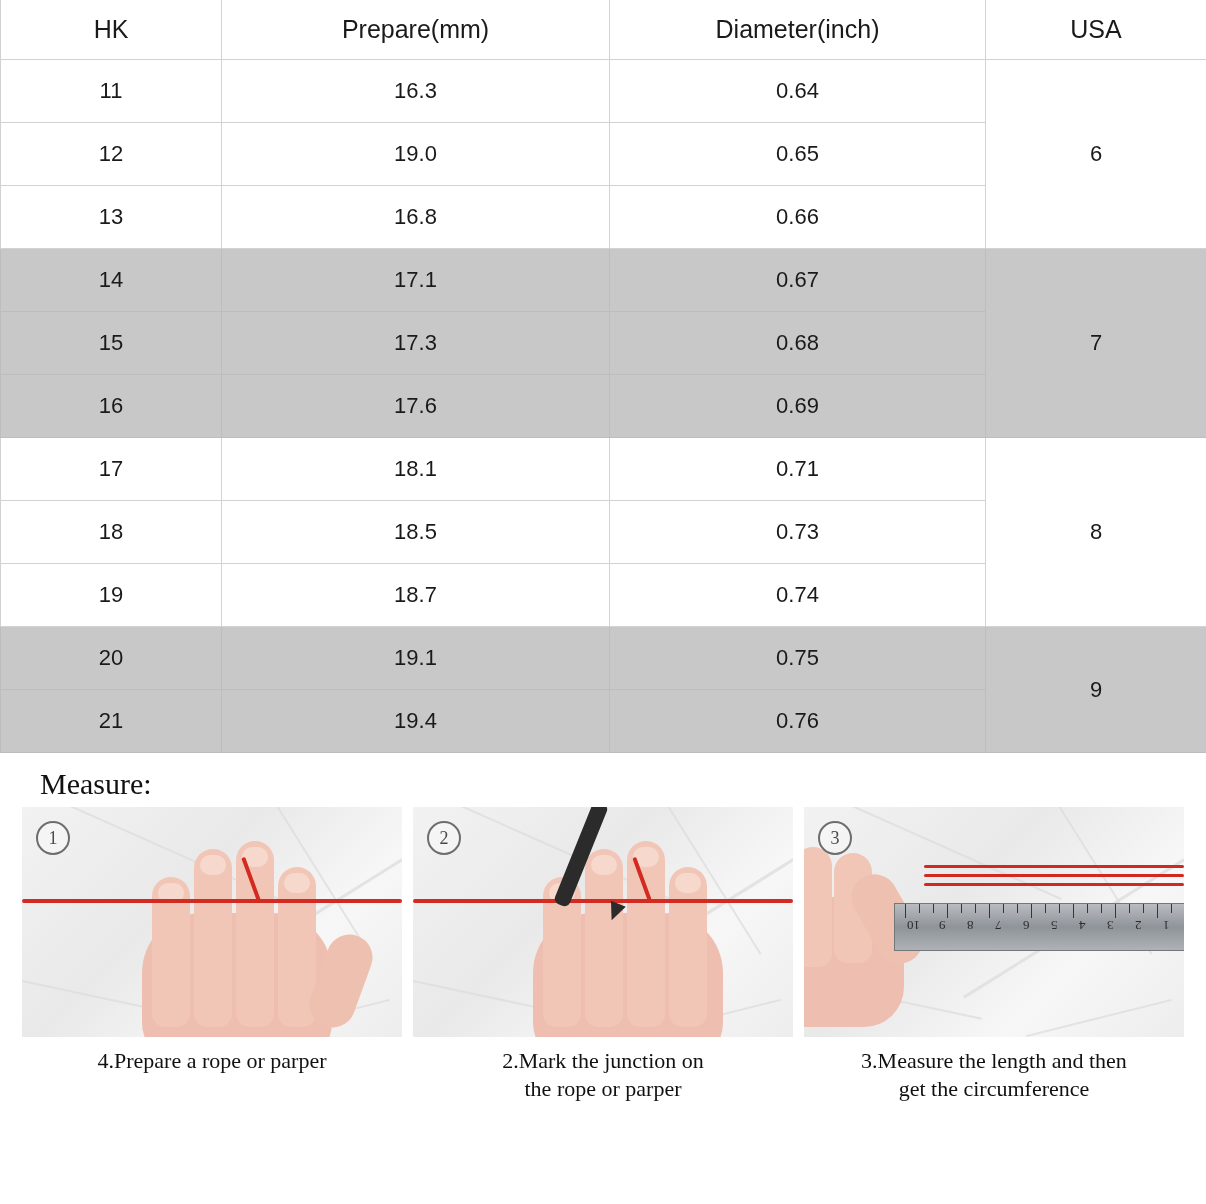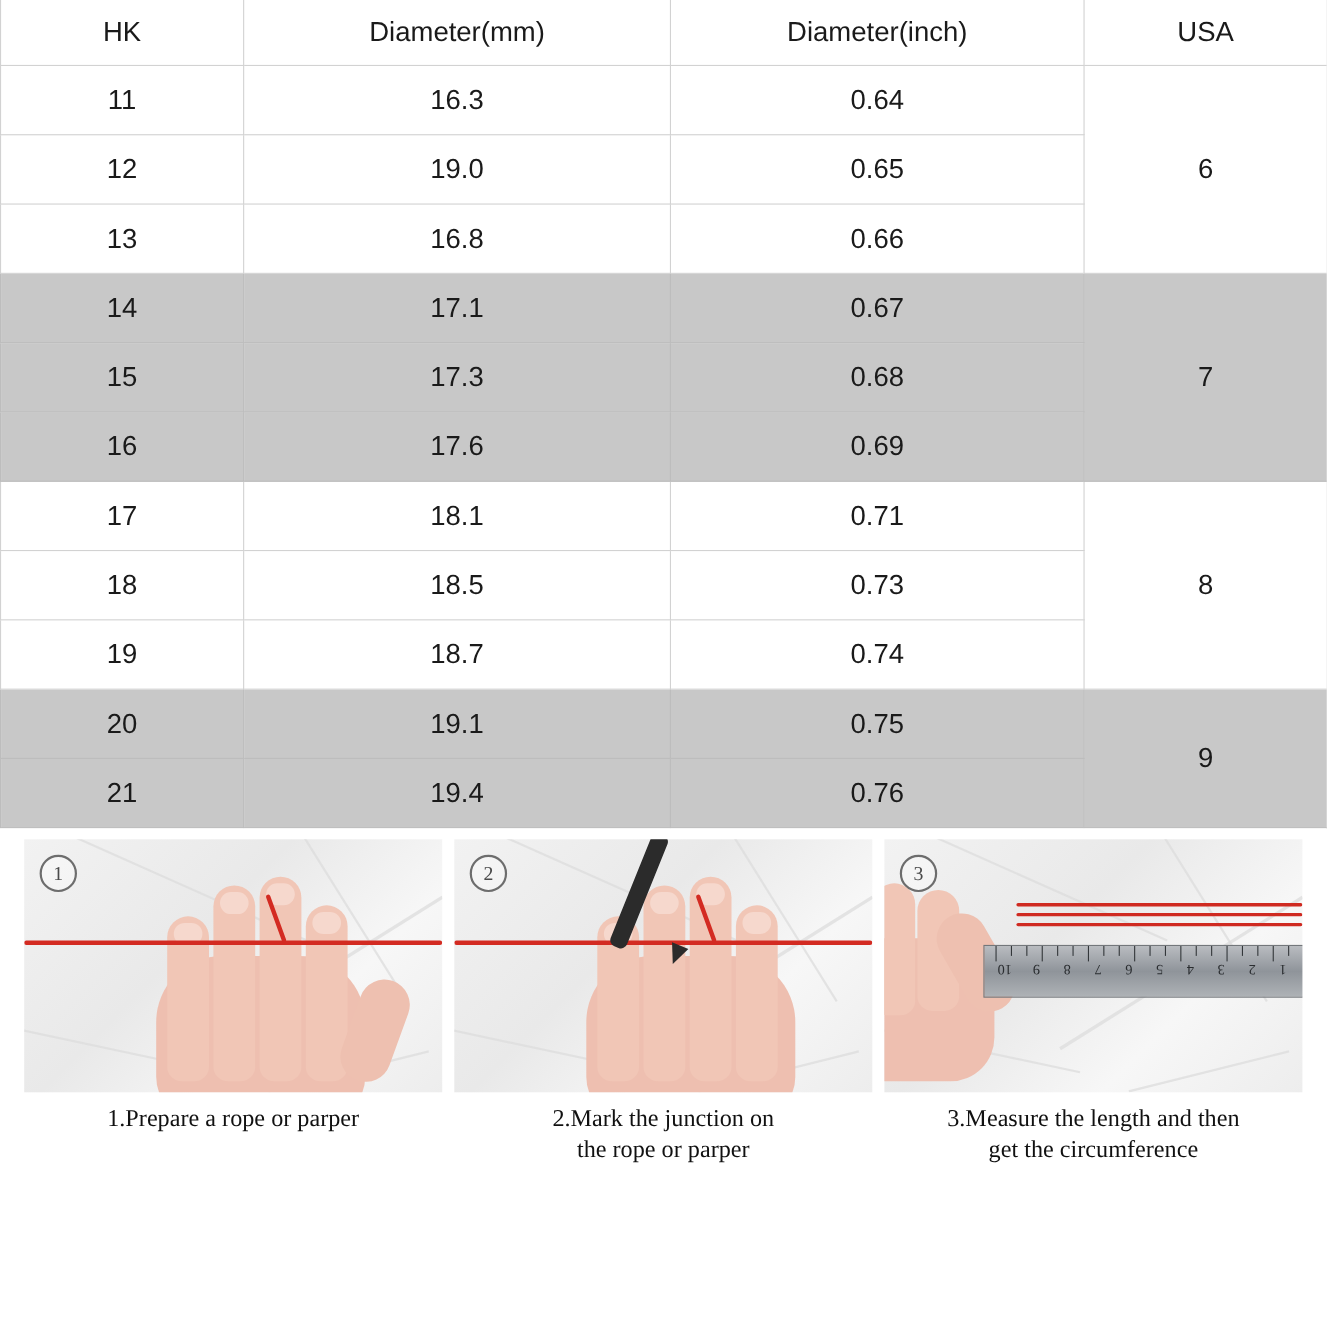--- a/index.html
+++ b/index.html
@@ -48,21 +48,21 @@
     color: #1a1a1a;
   }
   table.size-table thead th {
     height: 57px;
     font-size: 25px;
     background: #ffffff;
     border-top: none;
   }
   table.size-table tbody td {
     height: 60px;
-    font-size: 25px;
+    font-size: 22px;
   }
   col.c-hk { width: 221px; }
   col.c-mm { width: 388px; }
   col.c-in { width: 376px; }
   col.c-usa { width: 221px; }
 
   tr.band-grey td { background: #c8c8c8; border-color: #bdbdbd; }
   tr.band-white td { background: #ffffff; }
   td.usa-cell { font-size: 25px; }
 
@@ -237,21 +237,21 @@
   <table class="size-table">
     <colgroup>
       <col class="c-hk">
         <col class="c-mm">
         <col class="c-in">
         <col class="c-usa">
     </colgroup>
     <thead>
       <tr>
         <th>HK</th>
-        <th>Diameter(mm)</th>
+        <th>Prepare(mm)</th>
         <th>Diameter(inch)</th>
         <th>USA</th>
       </tr>
     </thead>
     <tbody>
 
       <tr class="band-white">
         <td>11</td>
         <td>16.3</td>
         <td>0.64</td>
@@ -310,20 +310,21 @@
       </tr>
       <tr class="band-grey">
         <td>21</td>
         <td>19.4</td>
         <td>0.76</td>
       </tr>
     </tbody>
   </table>
 
   <div class="measure-section">
+    <div class="measure-title">Measure:</div>
 
     <div class="steps">
 
       <div class="step">
         <div class="photo">
           <div class="vein v1"></div>
             <div class="vein v2"></div>
             <div class="vein v3"></div>
           <div class="vein v4"></div>
             <div class="vein v5"></div>
@@ -339,21 +340,21 @@
             </div>
           <div class="hand finger f4">
               <span class="nail" style="top:6px;left:6px;"></span>
             </div>
           <div class="hand thumb"></div>
           <div class="rope rope-long"></div>
           <div class="rope rope-wrap"></div>
           <div class="badge">1</div>
         </div>
         <div class="caption">
-          <span class="ln">1.Prepare a rope or parper</span>
+          <span class="ln">4.Prepare a rope or parper</span>
         </div>
       </div>
 
       <div class="step">
         <div class="photo">
           <div class="vein v1"></div>
             <div class="vein v2"></div>
             <div class="vein v3"></div>
           <div class="vein v4"></div>
             <div class="vein v5"></div>

